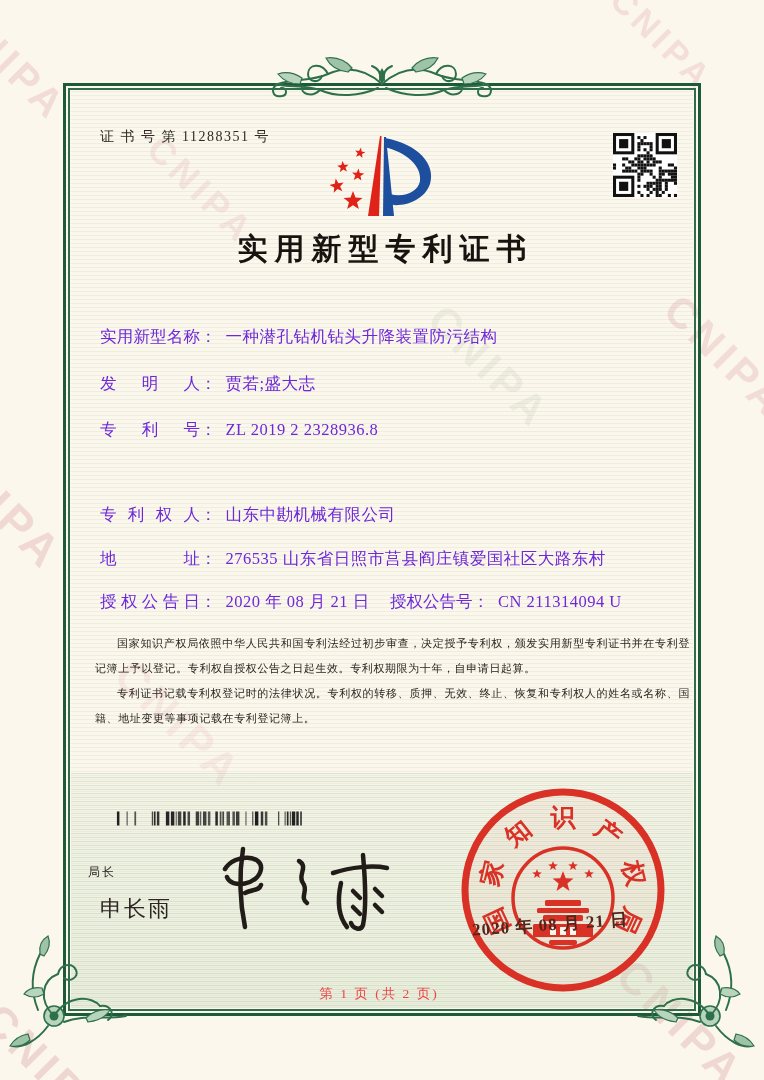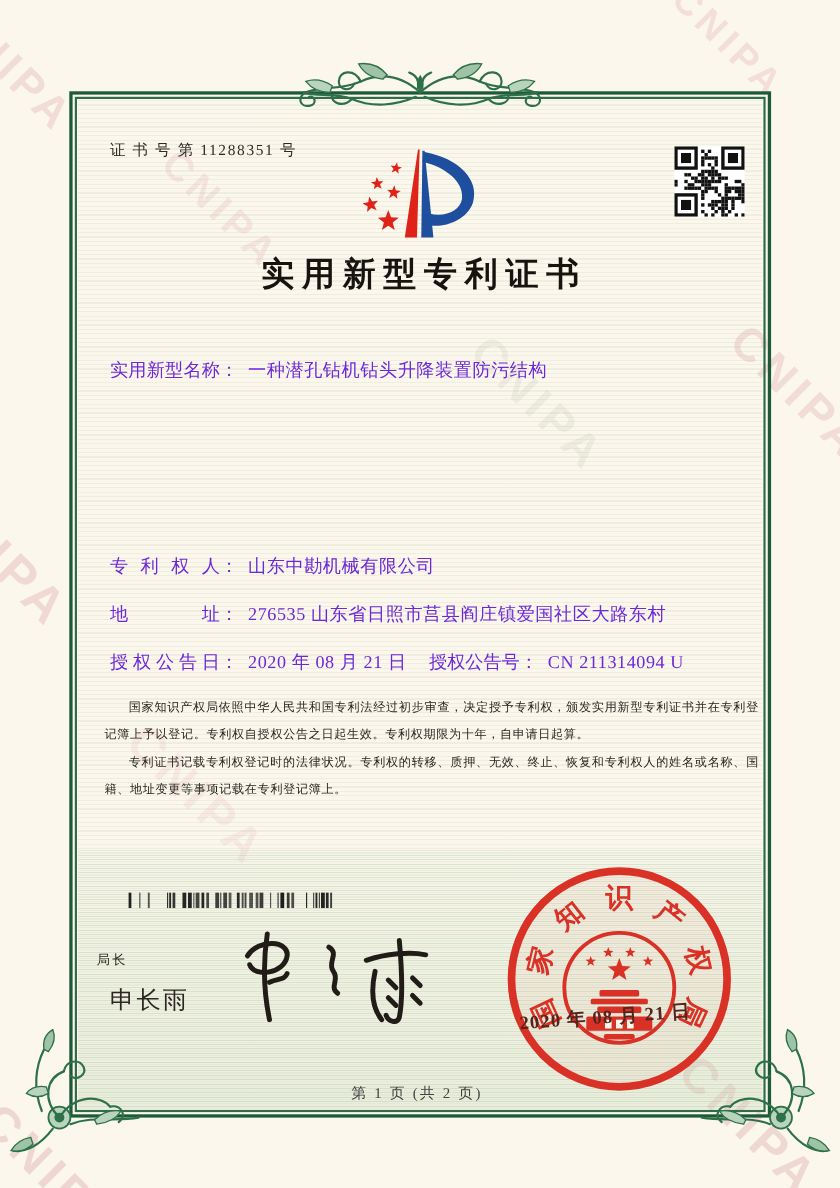--- a/index.html
+++ b/index.html
@@ -55,21 +55,21 @@
   .barcode{position:absolute;left:115px;top:810px;}
   .sig-role{position:absolute;left:88px;top:864px;font-size:12px;letter-spacing:2px;}
   .sig-name{position:absolute;left:100px;top:894px;font-size:22px;letter-spacing:2px;}
   .signature{position:absolute;left:215px;top:833px;}
   .seal{position:absolute;left:450px;top:777px;}
   .seal-date{
     position:absolute;left:472px;top:912px;width:190px;
     font-size:17px;font-weight:bold;color:#54251d;letter-spacing:1px;
     transform:rotate(-4deg);white-space:nowrap;
   }
-  .page-no{position:absolute;left:63px;top:985px;width:632px;text-align:center;font-size:13.5px;letter-spacing:2px;color:#404040;}
+  .page-no{position:absolute;left:63px;top:985px;width:632px;text-align:center;font-size:13.5px;letter-spacing:2px;color:#ef4444;}
   .cont-note{position:absolute;left:63px;top:1030px;width:632px;text-align:center;font-size:15px;letter-spacing:3px;color:#2b2722;}
 </style>
 </head>
 <body>
 
 <div id="page">
 
   <span class="wm" style="left:-28px;top:-6px;font-size:40px;color:#f1dcd6;">CNIPA</span>
   <span class="wm" style="left:168px;top:128px;font-size:36px;color:#f5e4dd;">CNIPA</span>
   <span class="wm" style="left:630px;top:-20px;font-size:34px;color:#f3ded8;">CNIPA</span>
@@ -289,20 +289,26 @@
           <rect x="18" y="20" width="1" height="1"></rect>
           <rect x="20" y="20" width="1" height="1"></rect>
         </g>
     </svg>
 
     <div class="title">实用新型专利证书</div>
 
     <div class="frow" style="top:326px;">
       <span class="flabel">实用新型名称</span><span class="fcolon">：</span><span class="fvalue">一种潜孔钻机钻头升降装置防污结构</span>
     </div>
+    <div class="frow" style="top:373px;">
+      <span class="flabel">发明人</span><span class="fcolon">：</span><span class="fvalue">贾若;盛大志</span>
+    </div>
+    <div class="frow" style="top:419px;">
+      <span class="flabel">专利号</span><span class="fcolon">：</span><span class="fvalue">ZL 2019 2 2328936.8</span>
+    </div>
     <div class="frow" style="top:504px;">
       <span class="flabel">专利权人</span><span class="fcolon">：</span><span class="fvalue">山东中勘机械有限公司</span>
     </div>
     <div class="frow" style="top:548px;">
       <span class="flabel">地址</span><span class="fcolon">：</span><span class="fvalue">276535 山东省日照市莒县阎庄镇爱国社区大路东村</span>
     </div>
     <div class="frow" style="top:591px;">
       <span class="flabel">授权公告日</span><span class="fcolon">：</span><span class="fvalue">2020 年 08 月 21 日</span>
       <span class="pair2">
         <span>授权公告号</span><span>：</span><span class="fvalue">CN 211314094 U</span>

